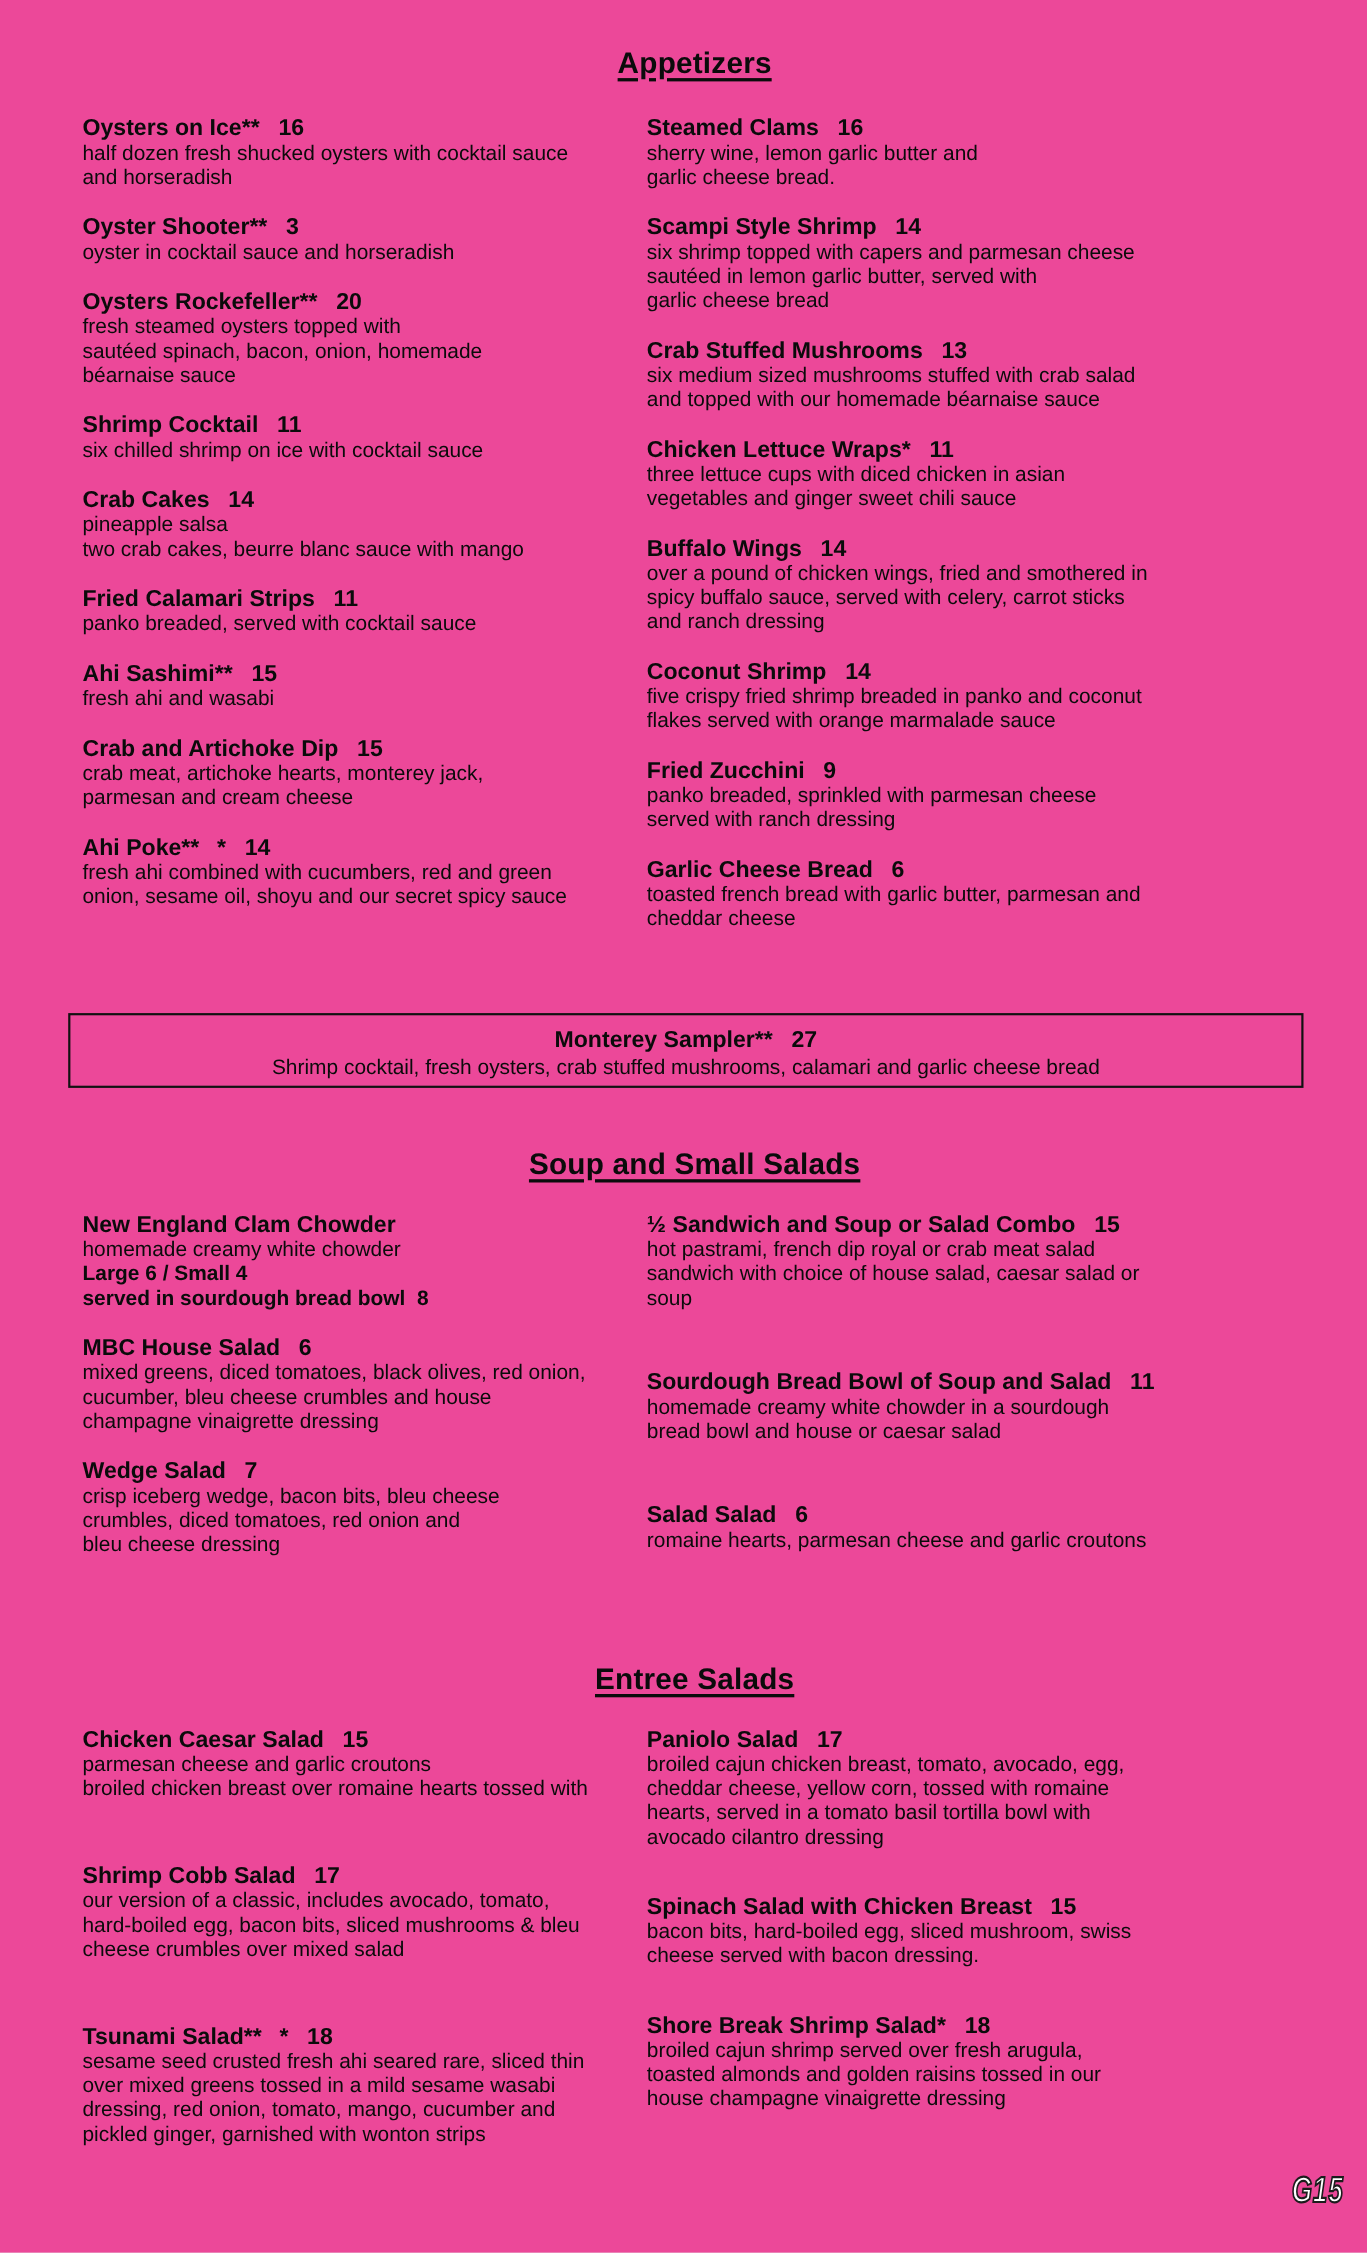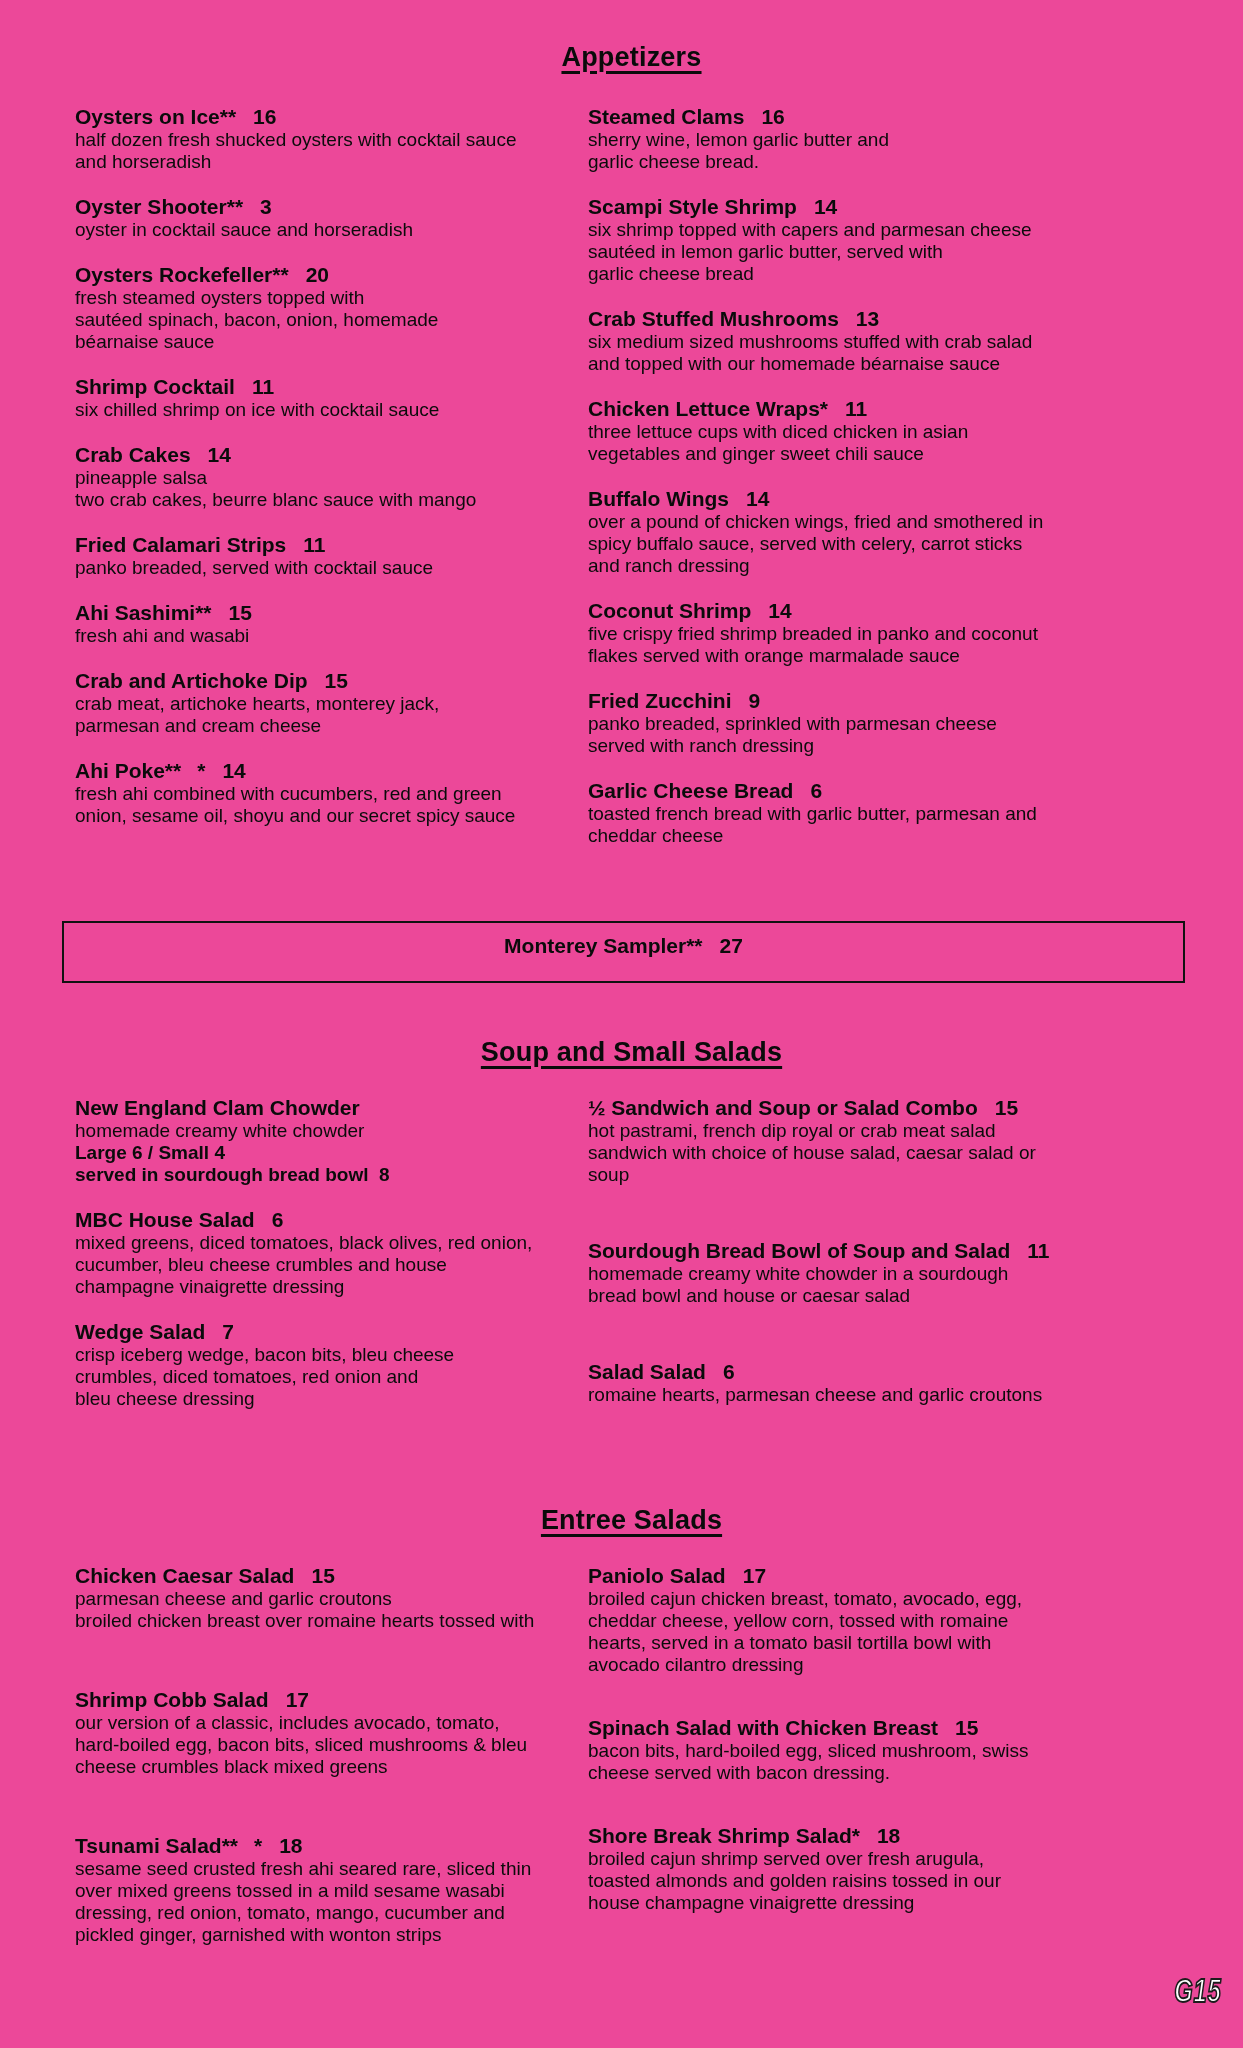--- a/index.html
+++ b/index.html
@@ -54,21 +54,21 @@
   
   .sec-soup .col-right .menu-item { margin-bottom: 53px; }
   .sec-entree .col-left .menu-item { margin-bottom: 56px; }
   .sec-entree .col-right .menu-item { margin-bottom: 40px; }
 
   .featured-box {
     margin: 52px 0 0 -13px;
     width: 1123px;
     box-sizing: border-box;
     border: 2px solid #111;
-    padding: 11px 10px 23px 10px;
+    padding: 11px 10px 5px 10px;
     text-align: center;
   }
   .featured-box .item-title { display: block; }
   .featured-box .desc-line { margin-top: 2px; }
 
   .sec-soup { margin-top: 54px; }
   .sec-entree { margin-top: 46px; }
 
   .stamp {
     position: absolute;
@@ -177,20 +177,21 @@
           </div>
           <div class="menu-item">
             <div class="item-title"><span>Garlic Cheese Bread</span><span class="item-price">6</span></div>
             <div class="desc-line">toasted french bread with garlic butter, parmesan and</div>
             <div class="desc-line">cheddar cheese</div>
           </div>
         </div>
     </div>
     <div class="featured-box">
       <div class="item-title"><span>Monterey Sampler**</span><span class="item-price">27</span></div>
+      <div class="desc-line">Shrimp cocktail, fresh oysters, crab stuffed mushrooms, calamari and garlic cheese bread</div>
     </div>
   </section>
 
   <section class="menu-section sec-soup">
     <h2 class="section-title">Soup and Small Salads</h2>
     <div class="cols">
       <div class="col col-left">
           <div class="menu-item">
             <div class="item-title"><span>New England Clam Chowder</span></div>
             <div class="desc-line">homemade creamy white chowder</div>
@@ -236,21 +237,21 @@
       <div class="col col-left">
           <div class="menu-item">
             <div class="item-title"><span>Chicken Caesar Salad</span><span class="item-price">15</span></div>
             <div class="desc-line">parmesan cheese and garlic croutons</div>
             <div class="desc-line">broiled chicken breast over romaine hearts tossed with</div>
           </div>
           <div class="menu-item">
             <div class="item-title"><span>Shrimp Cobb Salad</span><span class="item-price">17</span></div>
             <div class="desc-line">our version of a classic, includes avocado, tomato,</div>
             <div class="desc-line">hard-boiled egg, bacon bits, sliced mushrooms &amp; bleu</div>
-            <div class="desc-line">cheese crumbles black mixed greens</div>
+            <div class="desc-line">cheese crumbles over mixed salad</div>
           </div>
           <div class="menu-item">
             <div class="item-title"><span>Tsunami Salad**</span><span class="item-note">*</span><span class="item-price">18</span></div>
             <div class="desc-line">sesame seed crusted fresh ahi seared rare, sliced thin</div>
             <div class="desc-line">over mixed greens tossed in a mild sesame wasabi</div>
             <div class="desc-line">dressing, red onion, tomato, mango, cucumber and</div>
             <div class="desc-line">pickled ginger, garnished with wonton strips</div>
           </div>
         </div>
       <div class="col col-right">

